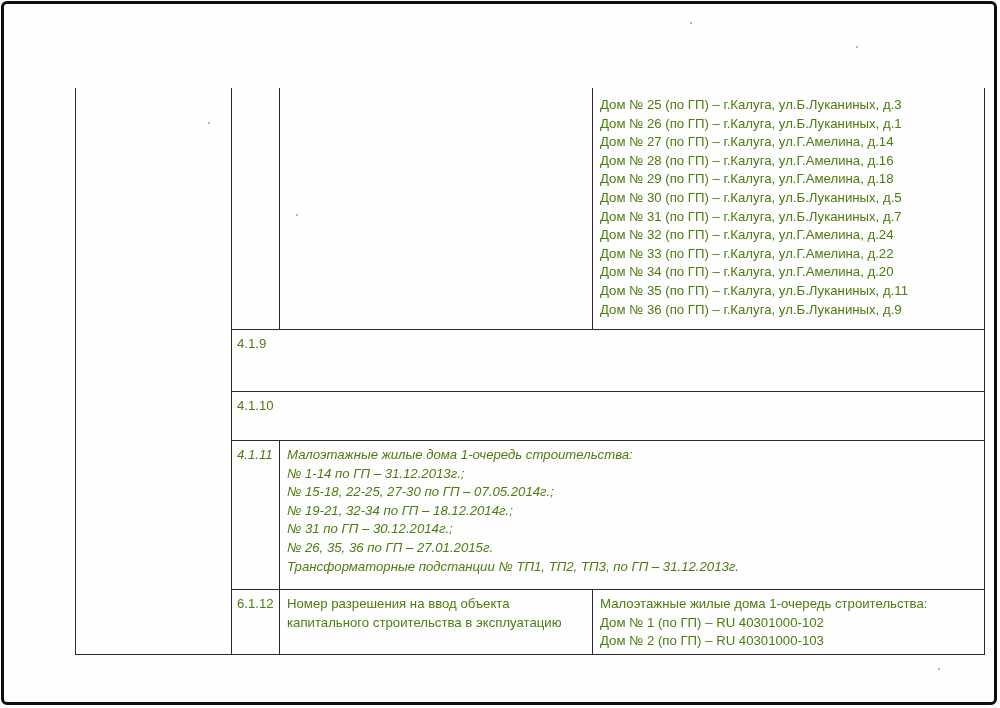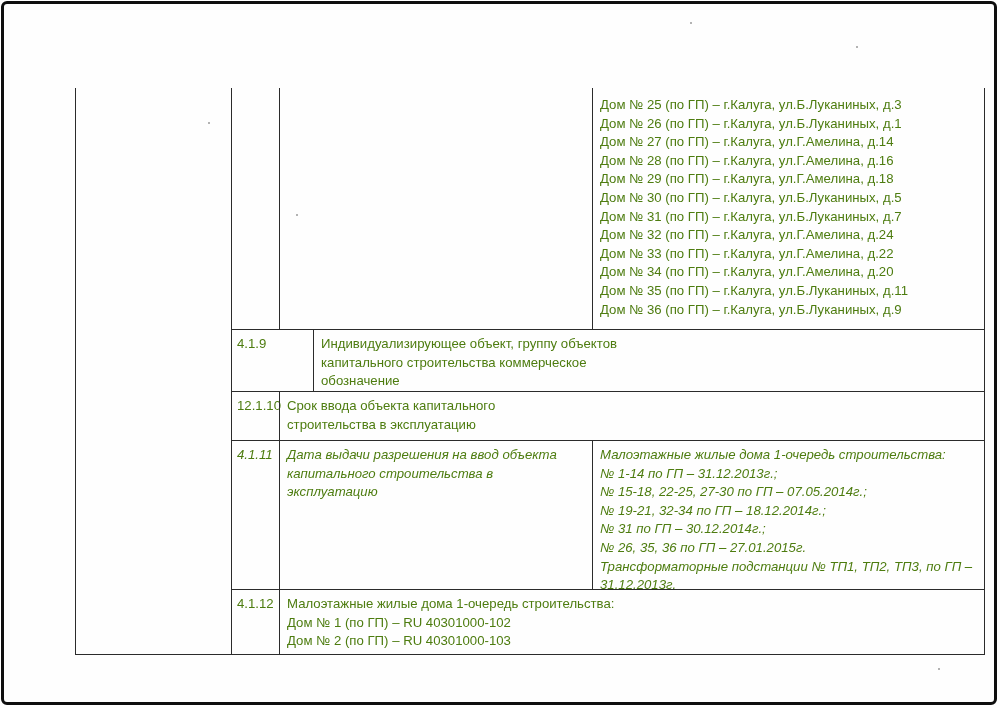--- a/index.html
+++ b/index.html
@@ -50,21 +50,21 @@
     min-width: 0;
   }
   .t-row {
     display: flex;
     box-sizing: border-box;
     border-bottom: 1px solid #2b2b2b;
     overflow: hidden;
   }
   .t-row:last-child { border-bottom: none; }
   .r0 { height: 242px; }
-  .r1 { height: 62px; gap: 34px; }
+  .r1 { height: 62px; }
   .r2 { height: 49px; }
   .r3 { height: 149px; font-style: italic; }
   .r4 { flex: 1 1 auto; }
   .cell-num {
     width: 47px;
     flex: 0 0 auto;
     box-sizing: border-box;
     padding: 5px 2px 0 5px;
   }
   .cell-desc {
@@ -121,42 +121,40 @@
 Дом № 31 (по ГП) – г.Калуга, ул.Б.Луканиных, д.7
 Дом № 32 (по ГП) – г.Калуга, ул.Г.Амелина, д.24
 Дом № 33 (по ГП) – г.Калуга, ул.Г.Амелина, д.22
 Дом № 34 (по ГП) – г.Калуга, ул.Г.Амелина, д.20
 Дом № 35 (по ГП) – г.Калуга, ул.Б.Луканиных, д.11
 Дом № 36 (по ГП) – г.Калуга, ул.Б.Луканиных, д.9</div>
       </div>
 
       <div class="t-row r1">
         <div class="cell-num">4.1.9</div>
-        <div class="cell-desc">Индивидуализирующее объект, группу объектов капитального строительства коммерческое обозначение</div>
       </div>
 
       <div class="t-row r2">
-        <div class="cell-num">12.1.10</div>
-        <div class="cell-desc">Срок ввода объекта капитального строительства в эксплуатацию</div>
+        <div class="cell-num">4.1.10</div>
       </div>
 
       <div class="t-row r3">
         <div class="cell-num">4.1.11</div>
-        <div class="cell-desc">Дата выдачи разрешения на ввод объекта капитального строительства в эксплуатацию</div>
         <div class="cell-val">Малоэтажные жилые дома 1-очередь строительства:
 № 1-14 по ГП – 31.12.2013г.;
 № 15-18, 22-25, 27-30 по ГП – 07.05.2014г.;
 № 19-21, 32-34 по ГП – 18.12.2014г.;
 № 31 по ГП – 30.12.2014г.;
 № 26, 35, 36 по ГП – 27.01.2015г.
 Трансформаторные подстанции № ТП1, ТП2, ТП3, по ГП – 31.12.2013г.</div>
       </div>
 
       <div class="t-row r4">
-        <div class="cell-num">4.1.12</div>
+        <div class="cell-num">6.1.12</div>
+        <div class="cell-desc">Номер разрешения на ввод объекта капитального строительства в эксплуатацию</div>
         <div class="cell-val">Малоэтажные жилые дома 1-очередь строительства:
 Дом № 1 (по ГП) – RU 40301000-102
 Дом № 2 (по ГП) – RU 40301000-103</div>
       </div>
 
     </div>
   </div>
 </div>
 
 </body></html>

